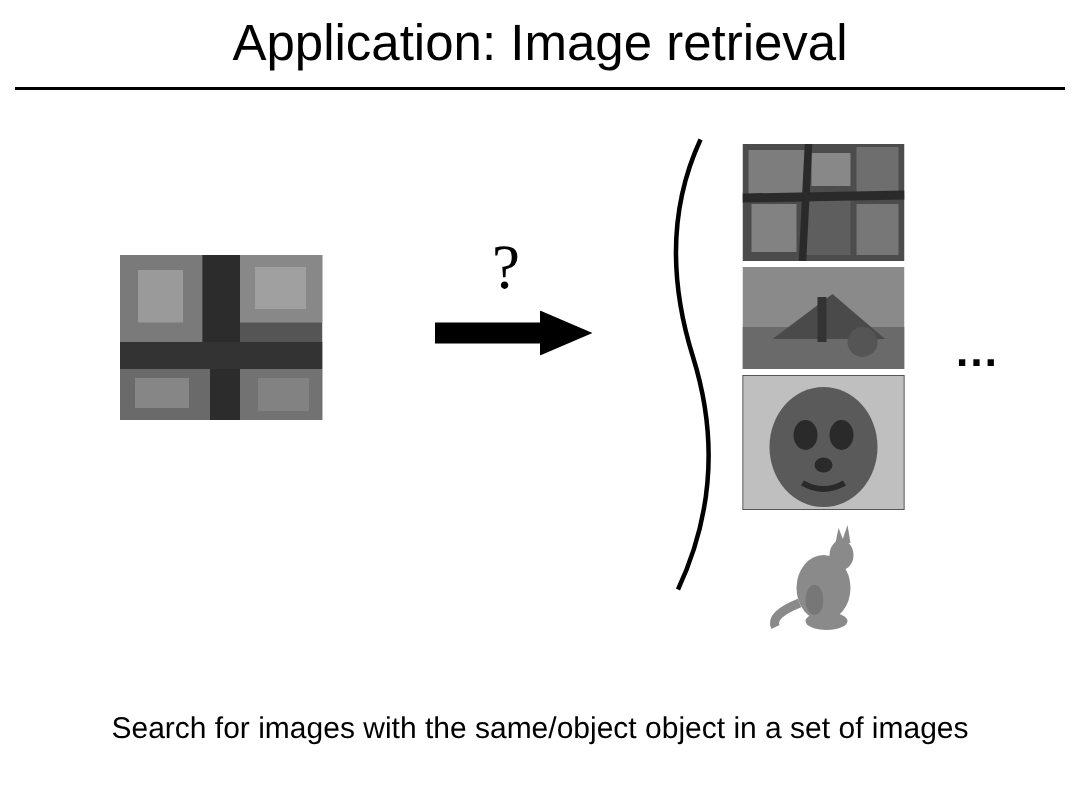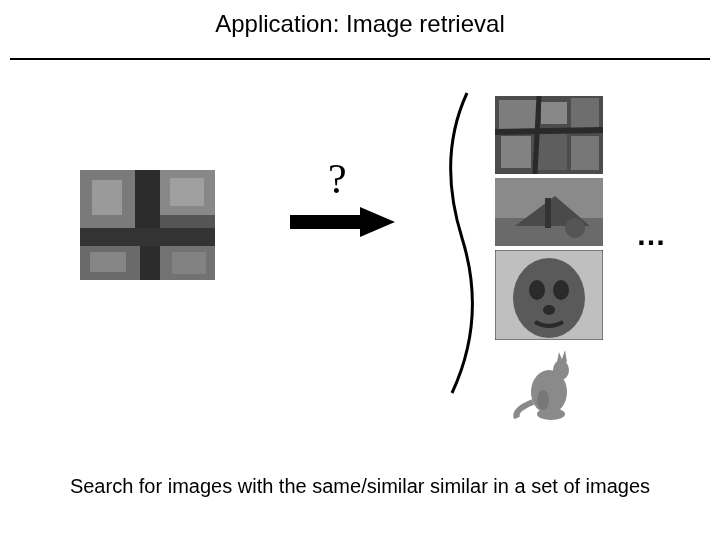--- a/index.html
+++ b/index.html
@@ -1,18 +1,18 @@
 <!DOCTYPE html>
 <html><head>
 <meta charset="utf-8">
 <style>
   * { margin: 0; padding: 0; box-sizing: border-box; }
   html, body { width: 720px; height: 540px; background: #fff; font-family: Arial, Helvetica, sans-serif; color: #000; }
   .slide { width: 720px; height: 540px; position: relative; }
-  .title { position: absolute; top: 10px; left: 0; right: 0; text-align: center; font-size: 24px; font-weight: normal; }
+  .title { position: absolute; top: 10px; left: 0; right: 0; text-align: center; font-size: 34px; font-weight: normal; }
   .title-rule { position: absolute; top: 58px; left: 10px; right: 10px; height: 2px; background: #000; }
   .caption { position: absolute; bottom: 42px; left: 0; right: 0; text-align: center; font-size: 20px; font-weight: normal; }
 
   
   .query-img { position: absolute; top: 170px; left: 80px; width: 135px; height: 110px; }
 
   
   .arrow-wrap { position: absolute; top: 155px; left: 290px; width: 120px; }
   .qmark { font-size: 42px; font-weight: normal; font-family: Georgia, 'Times New Roman', serif; margin-left: 38px; }
   .arrow { width: 105px; height: 30px; margin-top: 4px; }
@@ -111,14 +111,14 @@
         <path d="M54 18 L56 8 L60 18 Z" fill="#8a8a8a"></path>
         <path d="M30 58 Q10 66 14 74" stroke="#8a8a8a" stroke-width="6" fill="none"></path>
         <ellipse cx="48" cy="70" rx="14" ry="6" fill="#8a8a8a"></ellipse>
         <ellipse cx="40" cy="56" rx="6" ry="10" fill="#777"></ellipse>
       </svg>
     </div>
   </div>
 
   <div class="ellipsis">…</div>
 
-  <div class="caption">Search for images with the same/similar similar in a set of images</div>
+  <div class="caption">Search for images with the same/object object in a set of images</div>
 </div>
 
 </body></html>

